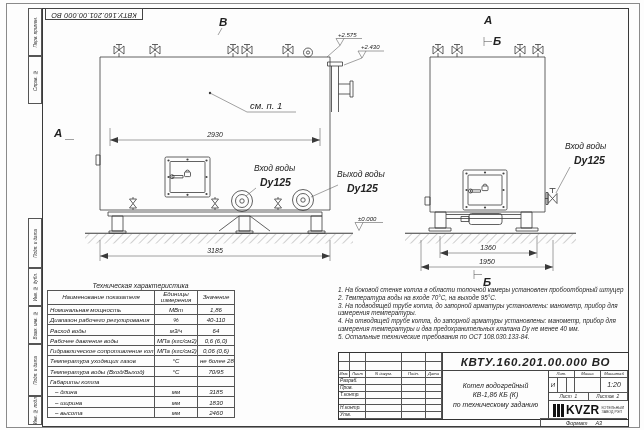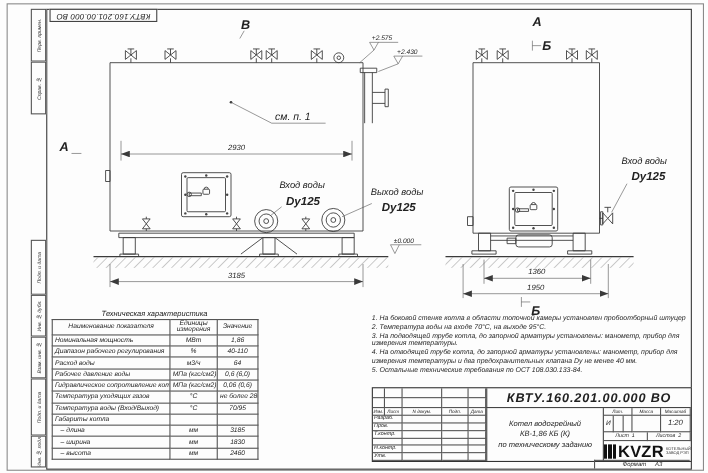--- a/index.html
+++ b/index.html
@@ -53,21 +53,21 @@
         border-bottom:.9px solid #444;text-align:center;font-size:11.5px;line-height:18px;
         letter-spacing:.8px;font-weight:600;}
   .name-cell{left:103px;top:18px;width:107px;height:48px;border-left:.9px solid #444;
         border-right:.9px solid #444;display:flex;flex-direction:column;align-items:center;
         justify-content:center;font-size:6.9px;line-height:1.4;text-align:center;}
   .gr{display:grid;}
   .vc{font-size:6px;text-align:center;}
   .logo-cell{left:210px;top:48px;width:79px;height:18px;display:flex;align-items:center;
         justify-content:center;gap:2px;}
   .emblem{width:11px;height:13px;background:linear-gradient(90deg,#111 0 3px,#fff 3px 4px,#111 4px 7px,#fff 7px 8px,#111 8px 11px);}
-  .kvzr{font-style:normal;font-weight:800;font-size:15px;letter-spacing:.2px;color:#111;text-align:center;}
+  .kvzr{font-style:normal;font-weight:800;font-size:12px;letter-spacing:.2px;color:#111;text-align:center;}
   .logo-cap{font-style:normal;font-size:3.6px;line-height:1.15;color:#333;}
   .fmt{position:absolute;left:540px;top:418px;width:87px;height:8px;border-left:.7px solid #555;
         border-top:.7px solid #555;box-sizing:border-box;display:flex;align-items:center;
         justify-content:center;gap:8px;font-style:italic;font-size:5.4px;}
 </style>
 </head>
 <body>
 
 <div id="sheet">
 

